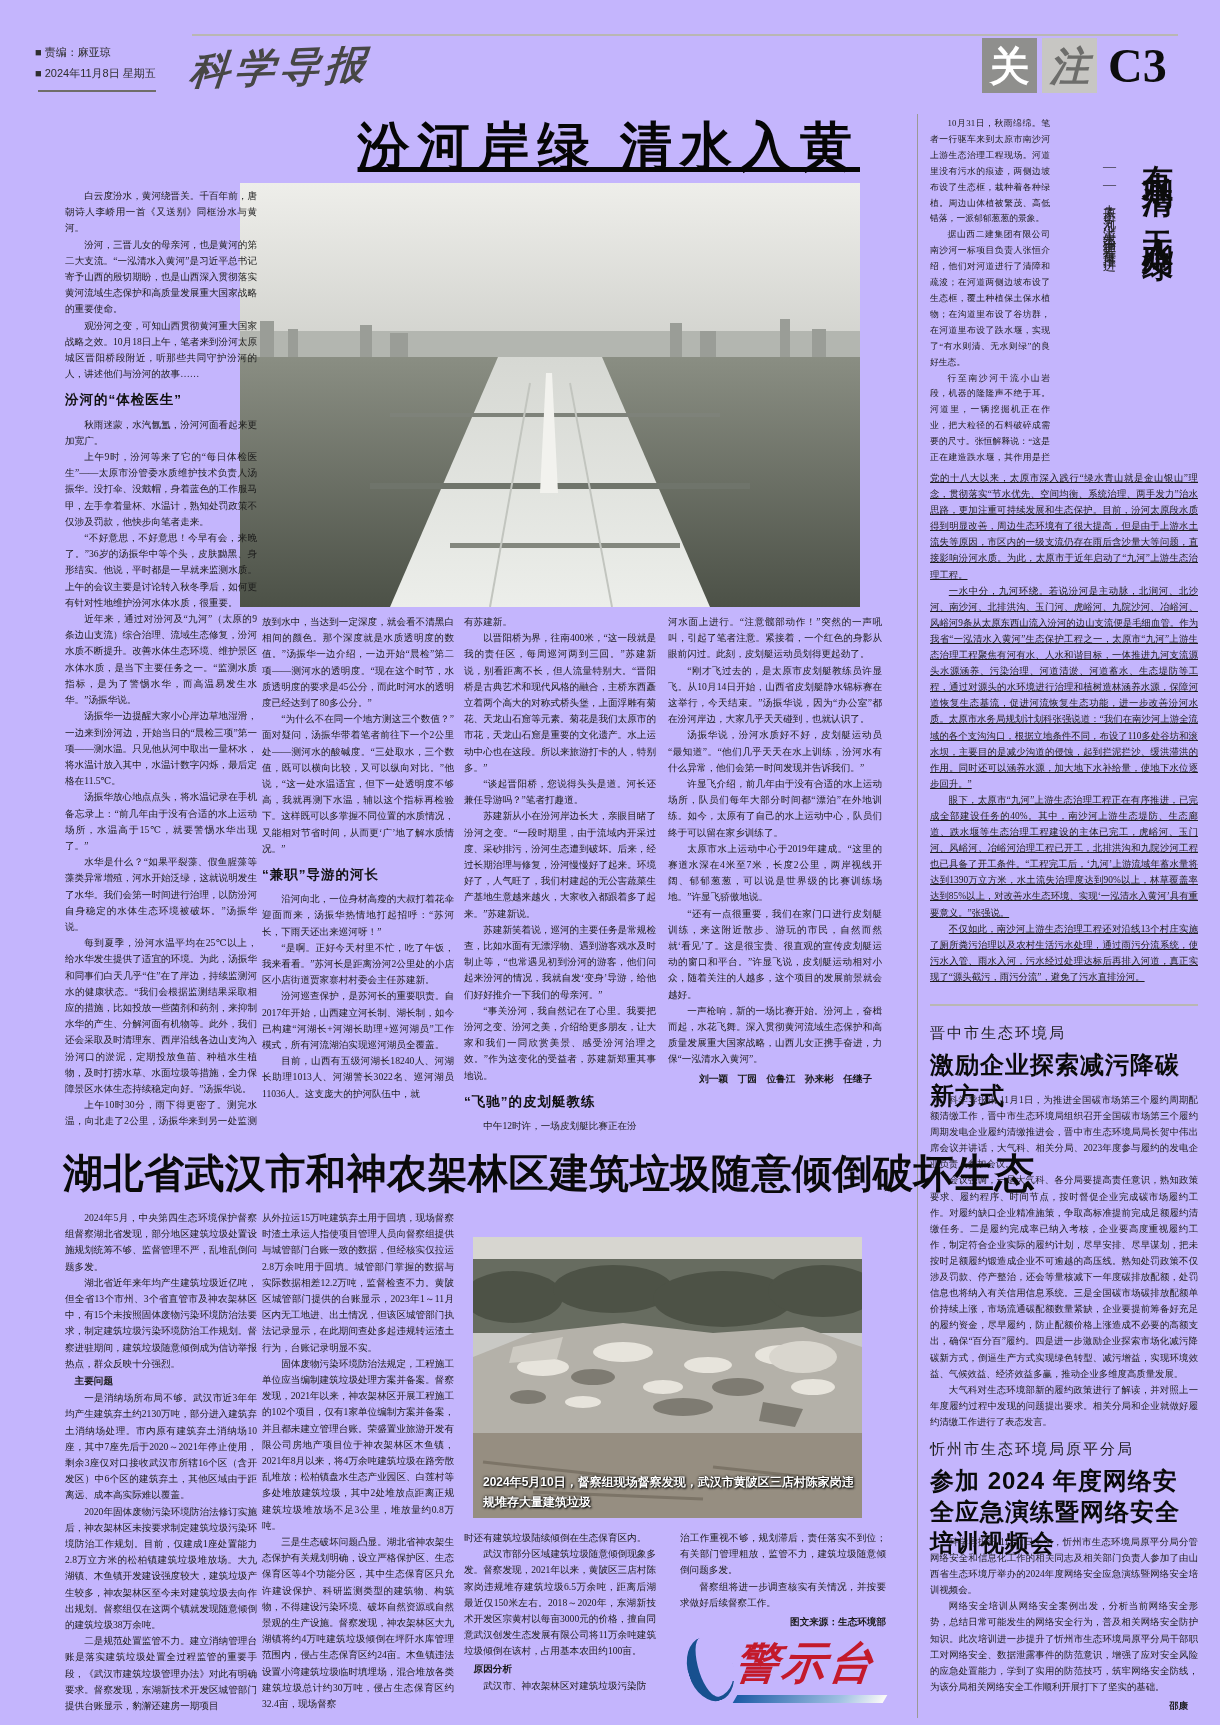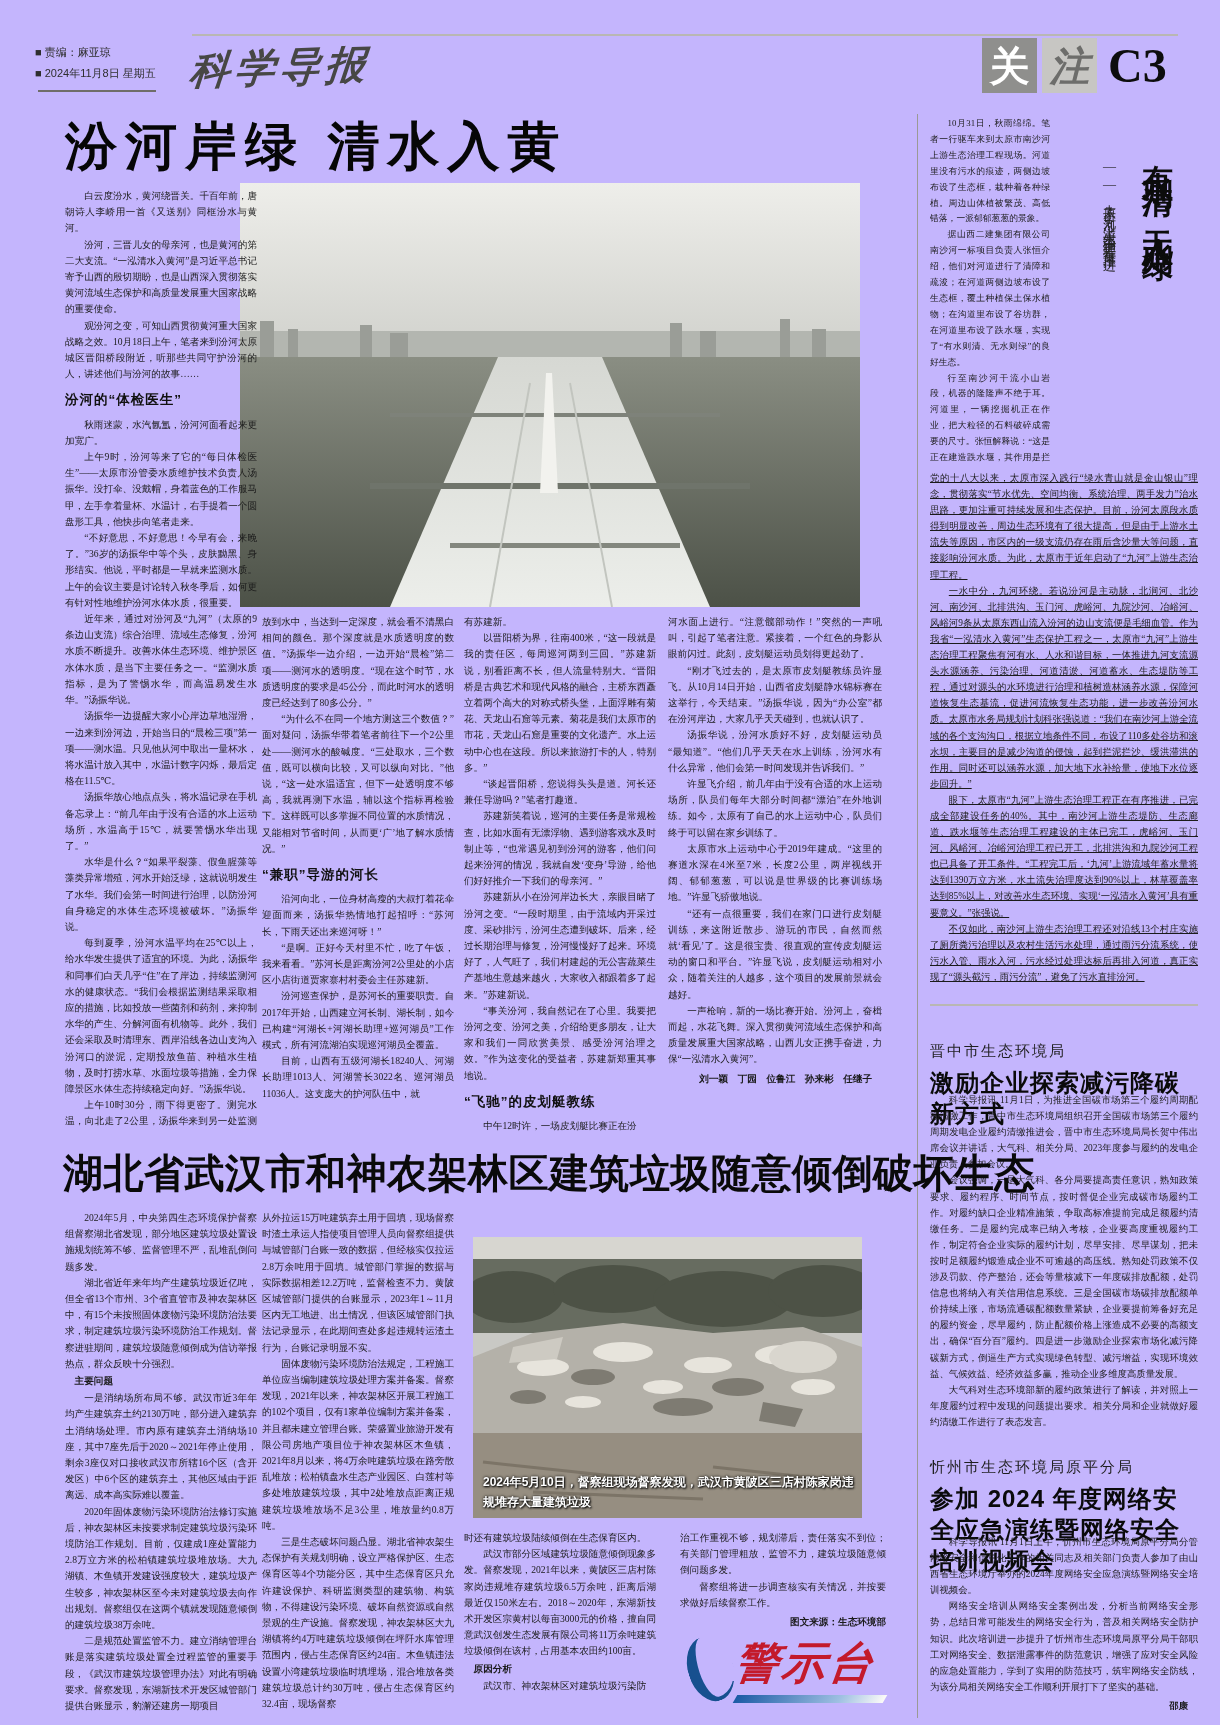--- a/index.html
+++ b/index.html
@@ -13,40 +13,40 @@
   .meta{font-family:"Liberation Sans","DejaVu Sans",sans-serif;font-size:11px;line-height:21px;color:#2e2e2e;}
   .masthead{font-size:40px;font-weight:bold;font-style:italic;color:#474745;letter-spacing:5px;
             font-family:"Liberation Serif","DejaVu Serif",serif;transform:skewX(-7deg) rotate(-2deg);}
   .badge{display:flex;align-items:center;gap:5px;}
   .badge .b1,.badge .b2{width:55px;height:55px;text-align:center;line-height:57px;font-size:40px;font-weight:bold;}
   .badge .b1{background:#8f8f8d;color:#fff;}
   .badge .b2{background:#c7c6c3;color:#6d6d6b;font-style:italic;}
   .badge .pn{font-size:48px;font-weight:bold;color:#0d0d0d;margin-left:6px;font-family:"Liberation Serif",serif;}
   
   .headline-main{font-family:"Liberation Sans","DejaVu Sans",sans-serif;font-weight:bold;font-size:52px;
-                 letter-spacing:8px;text-align:left;color:#060606;white-space:nowrap;}
+                 letter-spacing:8px;text-align:right;color:#060606;white-space:nowrap;text-decoration:underline;}
   .headline-mid{font-weight:bold;font-size:40px;letter-spacing:0.5px;text-align:center;color:#0a0a0a;white-space:nowrap;
                 font-family:"Liberation Serif","DejaVu Serif",serif;}
   
   .col{position:absolute;overflow:hidden;text-align:justify;}
   .t-md{font-size:9.6px;line-height:16.2px;}
   .t-sm{font-size:8.8px;line-height:15.9px;}
   .t-wide{font-size:9.4px;line-height:16.1px;}
   .p{margin:0;text-indent:2em;text-align:justify;}
   .p.noind{text-indent:0;}
   .sec-head{font-family:"Liberation Sans","DejaVu Sans",sans-serif;font-weight:bold;font-size:13.5px;
             letter-spacing:1px;margin:10px 0 8px 0;text-indent:0;color:#111;}
   .sub-head{font-weight:bold;text-indent:1em;margin:1px 0;}
   .byline{font-weight:bold;text-align:right;padding-right:10px;margin-top:3px;}
   
   .vtext{writing-mode:vertical-rl;text-orientation:upright;}
   .vtitle{font-weight:bold;font-size:31px;letter-spacing:7px;color:#0c0c0c;}
   .vsub{font-size:13px;letter-spacing:3px;color:#222;}
   
-  .kicker{font-size:15px;letter-spacing:2px;color:#1f1f1f;margin-top:18px;}
+  .kicker{font-size:15px;letter-spacing:2px;color:#1f1f1f;}
   .brief-headline{font-family:"Liberation Sans","DejaVu Sans",sans-serif;font-weight:bold;font-size:24px;
                   line-height:31px;letter-spacing:1px;color:#0a0a0a;margin:6px 0 9px 0;}
   
   .photo{position:absolute;overflow:hidden;background:#c9c9c5;}
   .photo svg{display:block;}
   .caption{position:absolute;left:10px;right:8px;bottom:6px;color:#fff;font-weight:bold;font-size:12px;line-height:20px;
            font-family:"Liberation Sans","DejaVu Sans",sans-serif;text-shadow:0 0 3px #000,1px 1px 2px #000;}
   
   .jst{position:absolute;display:flex;align-items:center;}
   .jst-crescent{width:34px;height:62px;border-left:11px solid #17508f;border-bottom:4px solid #17508f;
@@ -119,21 +119,21 @@
       </g>
     </svg>
   </div>
 
   <div class="col t-md" style="left:65px;top:188px;width:192px;height:944px;">
     <p class="p">白云度汾水，黄河绕晋关。千百年前，唐朝诗人李峤用一首《又送别》同框汾水与黄河。</p>
     <p class="p">汾河，三晋儿女的母亲河，也是黄河的第二大支流。“一泓清水入黄河”是习近平总书记寄予山西的殷切期盼，也是山西深入贯彻落实黄河流域生态保护和高质量发展重大国家战略的重要使命。</p>
     <p class="p">观汾河之变，可知山西贯彻黄河重大国家战略之效。10月18日上午，笔者来到汾河太原城区晋阳桥段附近，听那些共同守护汾河的人，讲述他们与汾河的故事……</p>
     <h3 class="sec-head">汾河的“体检医生”</h3>
     <p class="p">秋雨迷蒙，水汽氤氲，汾河河面看起来更加宽广。</p>
-    <p class="p">上午9时，汾河等来了它的“每日体检医生”——太原市汾管委水质维护技术负责人汤振华。没打伞、没戴帽，身着蓝色的工作服马甲，左手拿着量杯、水温计，右手提着一个圆盘形工具，他快步向笔者走来。</p>
+    <p class="p">上午9时，汾河等来了它的“每日体检医生”——太原市汾管委水质维护技术负责人汤振华。没打伞、没戴帽，身着蓝色的工作服马甲，左手拿着量杯、水温计，熟知处罚政策不仅涉及罚款，他快步向笔者走来。</p>
     <p class="p">“不好意思，不好意思！今早有会，来晚了。”36岁的汤振华中等个头，皮肤黝黑、身形结实。他说，平时都是一早就来监测水质。上午的会议主要是讨论转入秋冬季后，如何更有针对性地维护汾河水体水质，很重要。</p>
     <p class="p">近年来，通过对汾河及“九河”（太原的9条边山支流）综合治理、流域生态修复，汾河水质不断提升。改善水体生态环境、维护景区水体水质，是当下主要任务之一。“监测水质指标，是为了警惕水华，而高温易发生水华。”汤振华说。</p>
     <p class="p">汤振华一边提醒大家小心岸边草地湿滑，一边来到汾河边，开始当日的“晨检三项”第一项——测水温。只见他从河中取出一量杯水，将水温计放入其中，水温计数字闪烁，最后定格在11.5℃。</p>
     <p class="p">汤振华放心地点点头，将水温记录在手机备忘录上：“前几年由于没有合适的水上运动场所，水温高于15℃，就要警惕水华出现了。”</p>
     <p class="p">水华是什么？“如果平裂藻、假鱼腥藻等藻类异常增殖，河水开始泛绿，这就说明发生了水华。我们会第一时间进行治理，以防汾河自身稳定的水体生态环境被破坏。”汤振华说。</p>
     <p class="p">每到夏季，汾河水温平均在25℃以上，给水华发生提供了适宜的环境。为此，汤振华和同事们白天几乎“住”在了岸边，持续监测河水的健康状态。“我们会根据监测结果采取相应的措施，比如投放一些菌剂和药剂，来抑制水华的产生、分解河面有机物等。此外，我们还会采取及时清理东、西岸沿线各边山支沟入汾河口的淤泥，定期投放鱼苗、种植水生植物，及时打捞水草、水面垃圾等措施，全力保障景区水体生态持续稳定向好。”汤振华说。</p>
     <p class="p">上午10时30分，雨下得更密了。测完水温，向北走了2公里，汤振华来到另一处监测点。他将黑白相间的圆盘形工具缓缓放入河中。“这是水质透明度测定仪。我们把它</p>
   </div>
 
   <div class="col t-md" style="left:262px;top:614px;width:192px;height:518px;">
@@ -143,22 +143,22 @@
     <p class="p">沿河向北，一位身材高瘦的大叔打着花伞迎面而来，汤振华热情地打起招呼：“苏河长，下雨天还出来巡河呀！”</p>
     <p class="p">“是啊。正好今天村里不忙，吃了午饭，我来看看。”苏河长是距离汾河2公里处的小店区小店街道贾家寨村村委会主任苏建新。</p>
     <p class="p">汾河巡查保护，是苏河长的重要职责。自2017年开始，山西建立河长制、湖长制，如今已构建“河湖长+河湖长助理+巡河湖员”工作模式，所有河流湖泊实现巡河湖员全覆盖。</p>
     <p class="p">目前，山西有五级河湖长18240人、河湖长助理1013人、河湖警长3022名、巡河湖员11036人。这支庞大的护河队伍中，就</p>
   </div>
 
   <div class="col t-md" style="left:464px;top:614px;width:192px;height:518px;">
     <p class="p noind">有苏建新。</p>
     <p class="p">以晋阳桥为界，往南400米，“这一段就是我的责任区，每周巡河两到三回。”苏建新说，别看距离不长，但人流量特别大。“晋阳桥是古典艺术和现代风格的融合，主桥东西矗立着两个高大的对称式桥头堡，上面浮雕有菊花、天龙山石窟等元素。菊花是我们太原市的市花，天龙山石窟是重要的文化遗产。水上运动中心也在这段。所以来旅游打卡的人，特别多。”</p>
     <p class="p">“谈起晋阳桥，您说得头头是道。河长还兼任导游吗？”笔者打趣道。</p>
+    <p class="p">苏建新从小在汾河岸边长大，亲眼目睹了汾河之变。“一段时期里，由于流域内开采过度、采砂排污，汾河生态遭到破坏。后来，经过长期治理与修复，汾河慢慢好了起来。环境好了，人气旺了，我们村建起的无公害蔬菜生产基地生意越来越火，大家收入都跟着多了起来。”苏建新说。</p>
     <p class="p">苏建新笑着说，巡河的主要任务是常规检查，比如水面有无漂浮物、遇到游客戏水及时制止等，“也常遇见初到汾河的游客，他们问起来汾河的情况，我就自发‘变身’导游，给他们好好推介一下我们的母亲河。”</p>
-    <p class="p">苏建新从小在汾河岸边长大，亲眼目睹了汾河之变。“一段时期里，由于流域内开采过度、采砂排污，汾河生态遭到破坏。后来，经过长期治理与修复，汾河慢慢好了起来。环境好了，人气旺了，我们村建起的无公害蔬菜生产基地生意越来越火，大家收入都跟着多了起来。”苏建新说。</p>
     <p class="p">“事关汾河，我自然记在了心里。我要把汾河之变、汾河之美，介绍给更多朋友，让大家和我们一同欣赏美景、感受汾河治理之效。”作为这变化的受益者，苏建新郑重其事地说。</p>
     <h3 class="sec-head">“飞驰”的皮划艇教练</h3>
     <p class="p">中午12时许，一场皮划艇比赛正在汾</p>
   </div>
 
   <div class="col t-md" style="left:668px;top:614px;width:214px;height:518px;">
     <p class="p noind">河水面上进行。“注意髋部动作！”突然的一声吼叫，引起了笔者注意。紧接着，一个红色的身影从眼前闪过。此刻，皮划艇运动员划得更起劲了。</p>
     <p class="p">“刚才飞过去的，是太原市皮划艇教练员许显飞。从10月14日开始，山西省皮划艇静水锦标赛在这举行，今天结束。”汤振华说，因为“办公室”都在汾河岸边，大家几乎天天碰到，也就认识了。</p>
     <p class="p">汤振华说，汾河水质好不好，皮划艇运动员“最知道”。“他们几乎天天在水上训练，汾河水有什么异常，他们会第一时间发现并告诉我们。”</p>
     <p class="p">许显飞介绍，前几年由于没有合适的水上运动场所，队员们每年大部分时间都“漂泊”在外地训练。如今，太原有了自己的水上运动中心，队员们终于可以留在家乡训练了。</p>

